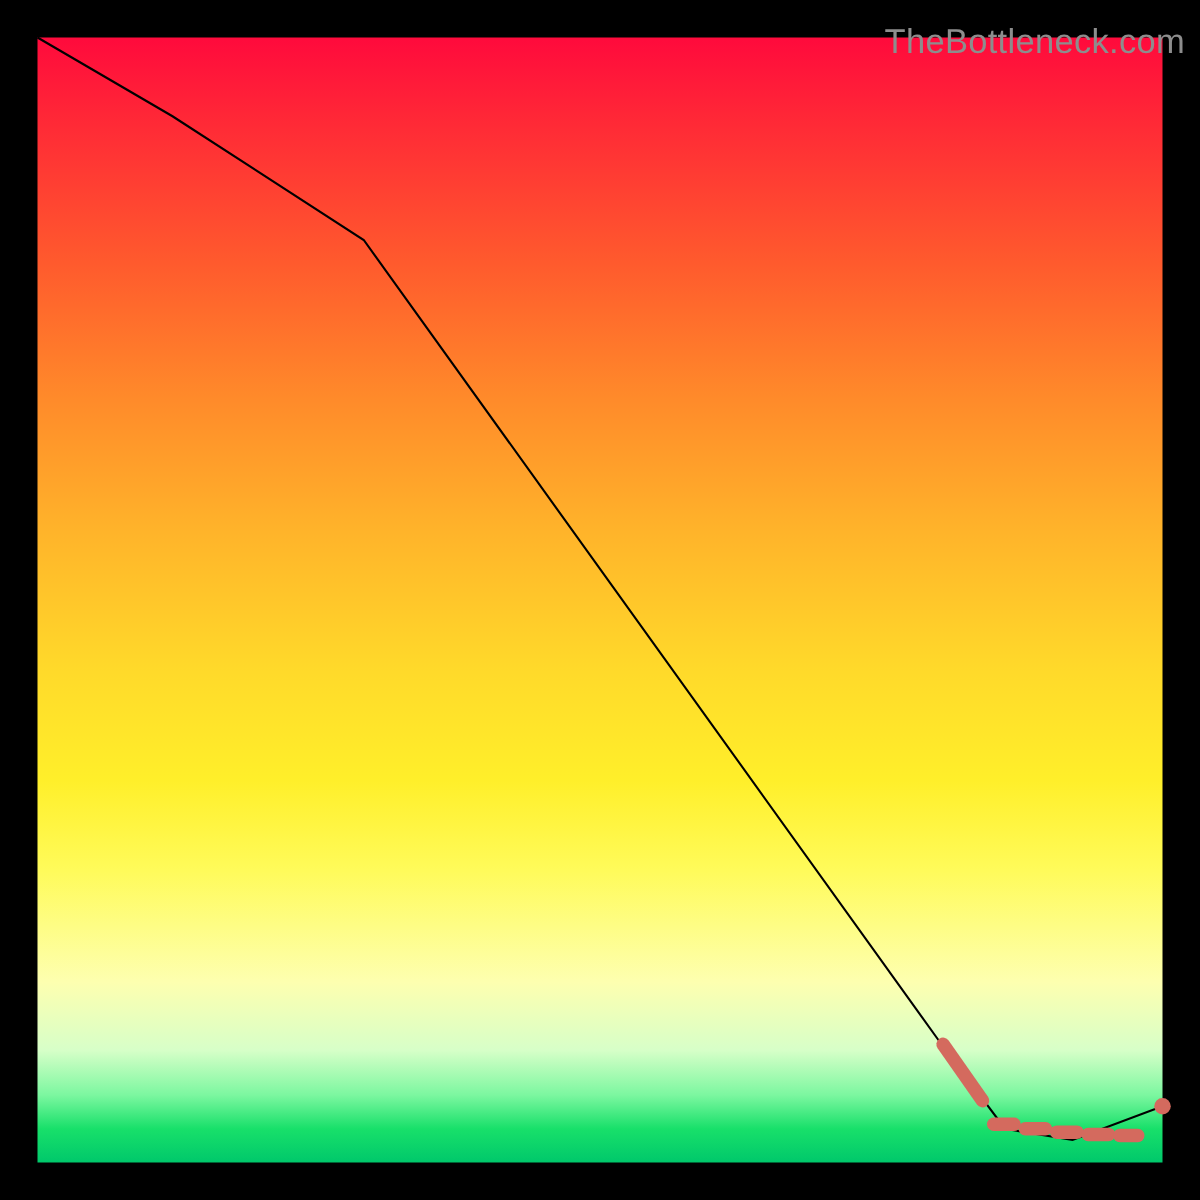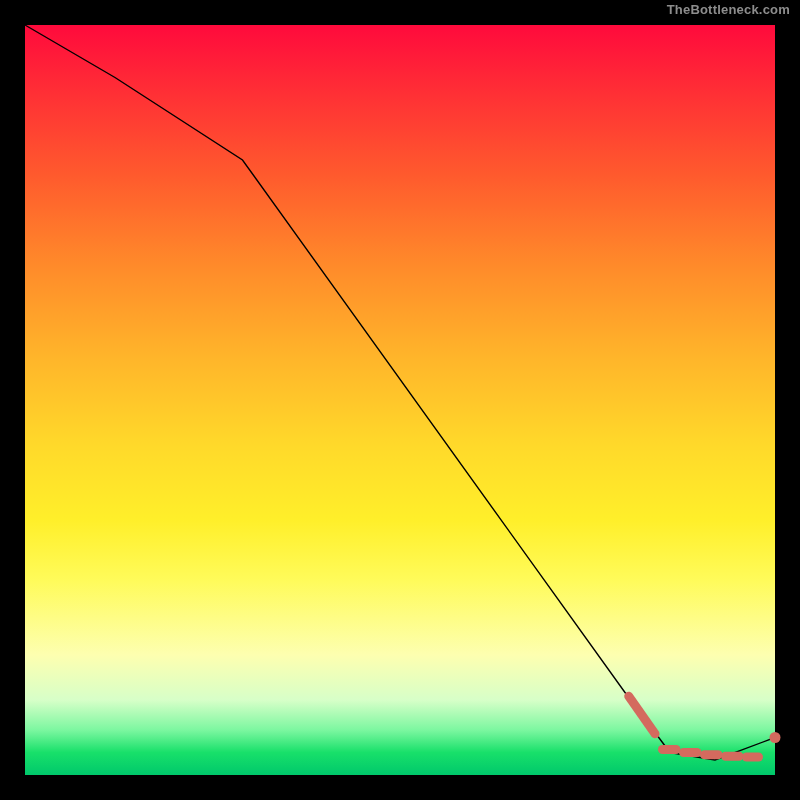--- a/index.html
+++ b/index.html
@@ -35,25 +35,25 @@
       #fffb5a 74%,
       #fdffb0 84%,
       #d7ffc8 90%,
       #7cf7a0 94%,
       #18e06a 97%,
       #00c86b 100%
     );
   }
   .watermark {
     position: absolute;
-    top: 2px;
+    top: 14px;
     right: 10px;
     font-family: Arial, Helvetica, sans-serif;
-    font-size: 13px;
-    font-weight: 700;
+    font-size: 23px;
+    font-weight: 400;
     color: #8d8d8d;
     letter-spacing: 0.2px;
   }
   svg.overlay {
     position: absolute;
     left: 25px;
     top: 25px;
     width: 750px;
     height: 750px;
     overflow: visible;

